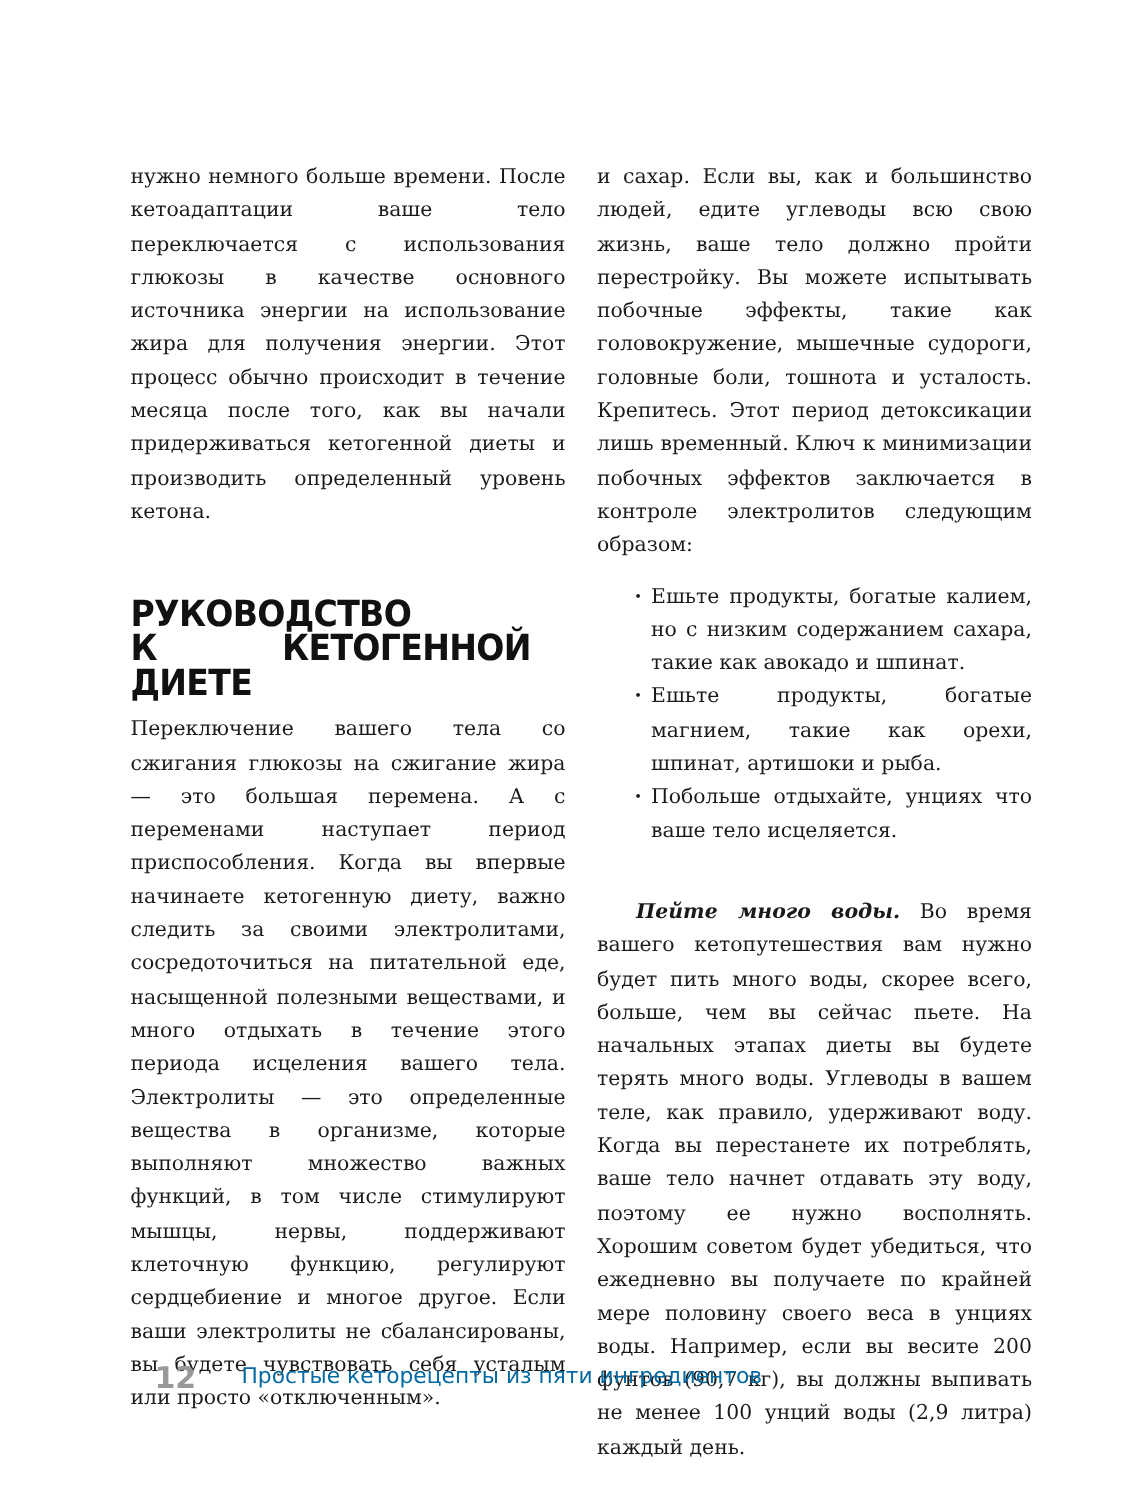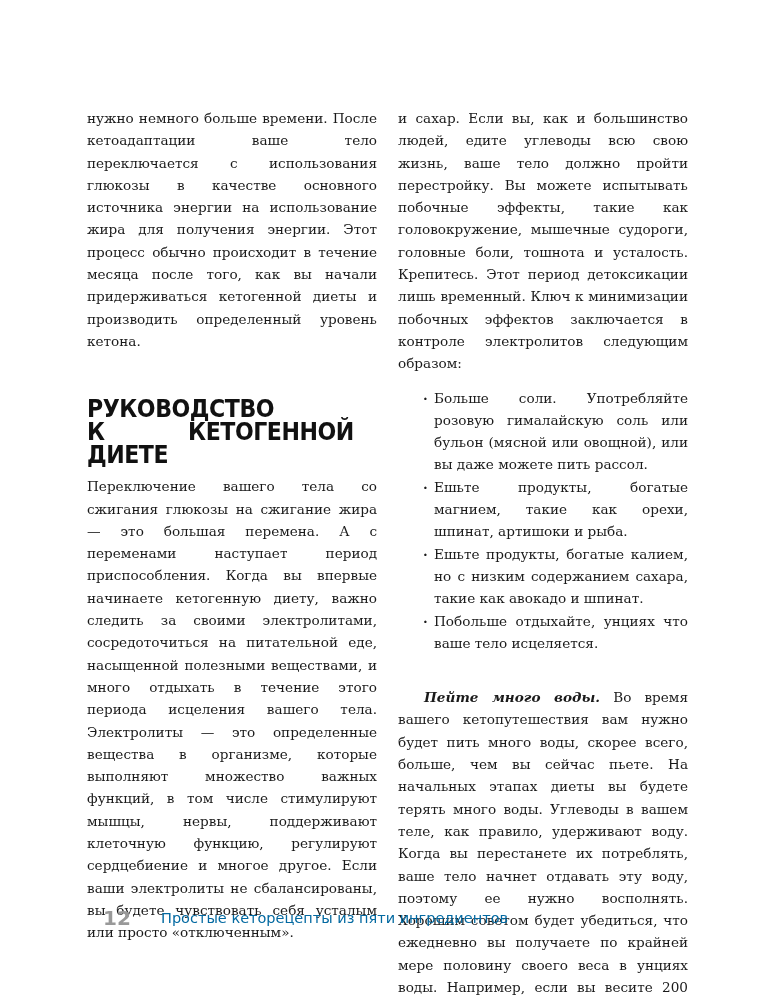--- a/index.html
+++ b/index.html
@@ -28,23 +28,22 @@
     <span>Руководство</span><br>
     <span>к кетогенной диете</span>
   </h2>
   <p>Переключение вашего тела со сжигания глюкозы на сжигание жира — это большая перемена. А с переменами наступает период приспособления. Когда вы впервые начинаете кетогенную диету, важно следить за своими электролитами, сосредоточиться на питательной еде, насыщенной полезными веществами, и много отдыхать в течение этого периода исцеления вашего тела. Электролиты — это определенные вещества в организме, которые выполняют множество важных функций, в том числе стимулируют мышцы, нервы, поддерживают клеточную функцию, регулируют сердцебиение и многое другое. Если ваши электролиты не сбалансированы, вы будете чувствовать себя усталым или просто «отключенным».</p>
 
 </div>
 
 <div class="col" id="col-right">
   <p>и сахар. Если вы, как и большинство людей, едите углеводы всю свою жизнь, ваше тело должно пройти перестройку. Вы можете испытывать побочные эффекты, такие как головокружение, мышечные судороги, головные боли, тошнота и усталость. Крепитесь. Этот период детоксикации лишь временный. Ключ к минимизации побочных эффектов заключается в контроле электролитов следующим образом:</p>
   <ul class="bullets">
-    <li><span>Больше соли. Употребляйте розовую гималайскую соль или бульон (мясной или овощной), или вы даже можете пить рассол.</span></li>
+    <li><span>Ешьте продукты, богатые калием, но с низким содержанием сахара, такие как авокадо и шпинат.</span></li>
     <li><span>Ешьте продукты, богатые магнием, такие как орехи, шпинат, артишоки и рыба.</span></li>
-    <li><span>Ешьте продукты, богатые калием, но с низким содержанием сахара, такие как авокадо и шпинат.</span></li>
     <li><span>Побольше отдыхайте, унциях что ваше тело исцеляется.</span></li>
   </ul>
   <p class="indent" style="margin-top:32px;"><span class="em">Пейте много воды.</span><span> Во время вашего кетопутешествия вам нужно будет пить много воды, скорее всего, больше, чем вы сейчас пьете. На начальных этапах диеты вы будете терять много воды. Углеводы в вашем теле, как правило, удерживают воду. Когда вы перестанете их потреблять, ваше тело начнет отдавать эту воду, поэтому ее нужно восполнять. Хорошим советом будет убедиться, что ежедневно вы получаете по крайней мере половину своего веса в унциях воды. Например, если вы весите 200 фунтов (90,7 кг), вы должны выпивать не менее 100 унций воды (2,9 литра) каждый день.</span></p>
 
 </div>
 
 <div class="footer">
   <span class="page-num">12</span>
   <span class="running-title">Простые кеторецепты из пяти ингредиентов</span>
 </div>

